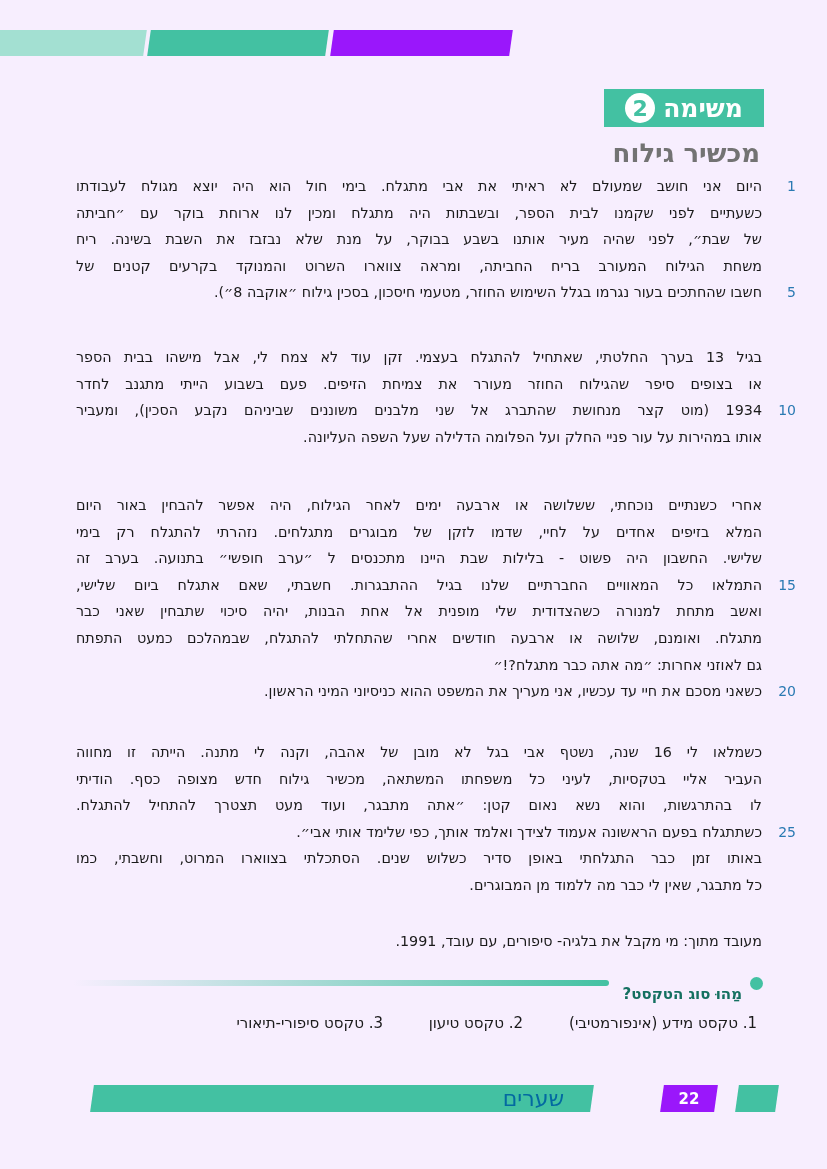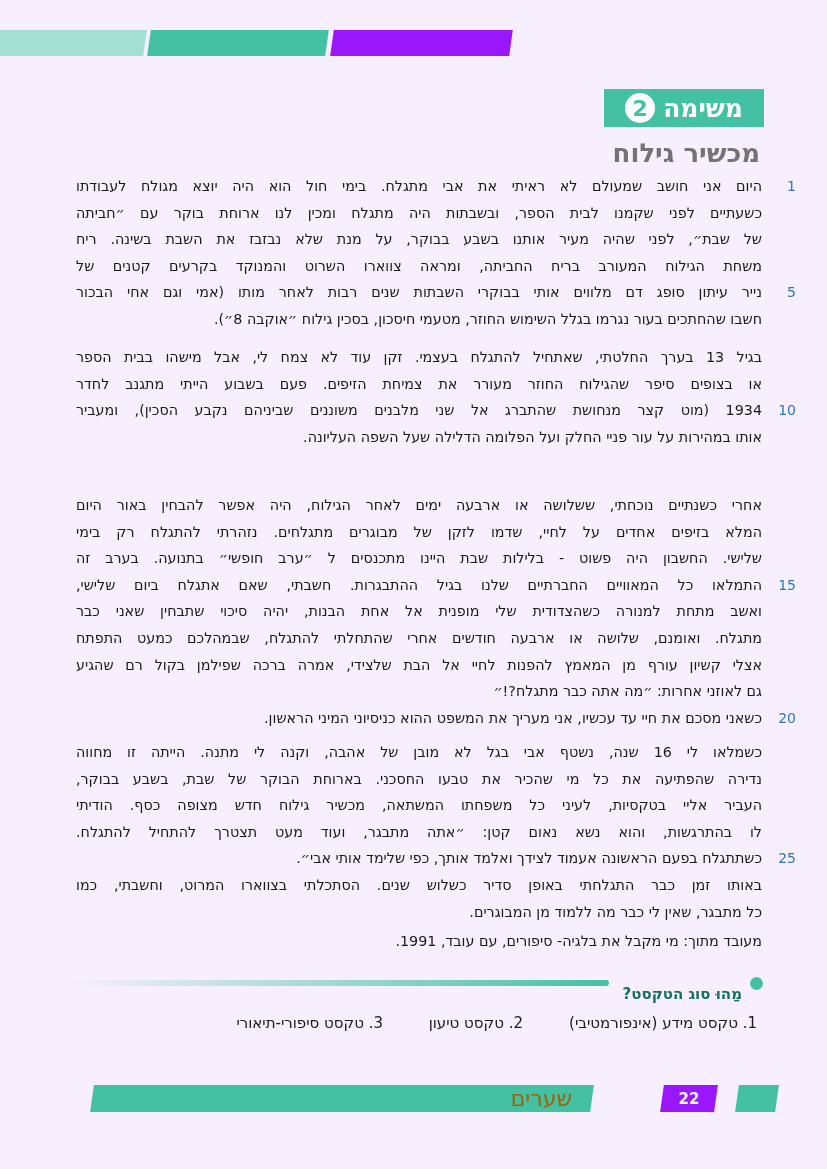--- a/index.html
+++ b/index.html
@@ -67,21 +67,21 @@
     .opt1 { right: 0; margin-left: 8px; }
     .opt2 { right: 234px; }
     .opt3 { right: 374px; }
 
     .footer { position: absolute; top: 1085px; left: 0; width: 827px; height: 27px; }
     .fbar { position: absolute; top: 0; height: 27px; transform: skewX(-8deg); }
     .fbar.f1 { left: 92px; width: 500px; background: #43c1a2; }
     .fbar.f2 { left: 662px; width: 54px; background: #9a17fb; }
     .fbar.f3 { left: 737px; width: 40px; background: #43c1a2; }
     .brand { position: absolute; left: 92px; width: 500px; top: 0; height: 27px; direction: rtl;
-      display: flex; align-items: center; color: #a16207; font-size: 22px; padding-right: 20px; box-sizing: border-box; }
+      display: flex; align-items: center; color: #0369a1; font-size: 22px; padding-right: 28px; box-sizing: border-box; }
     .pnum { position: absolute; left: 662px; width: 54px; top: 0; height: 27px; color: #fff; font-weight: bold;
       font-size: 15px; display: flex; align-items: center; justify-content: center; border-radius: 9px; }
   </style>
 </head>
 <body>
 
 <div class="top-bars">
   <div class="bar b1"></div>
   <div class="bar b2"></div>
   <div class="bar b3"></div>
@@ -91,46 +91,44 @@
   <span class="task-label">משימה</span>
   <span class="task-num">2</span>
 </div>
 <div class="page-title">מכשיר גילוח</div>
 
 <div class="text-block para1">
   <div class="line"><span class="lnum">1</span><span>היום אני חושב שמעולם לא ראיתי את אבי מתגלח. בימי חול הוא היה יוצא מגולח לעבודתו</span></div>
   <div class="line"><span>כשעתיים לפני שקמנו לבית הספר, ובשבתות היה מתגלח ומכין לנו ארוחת בוקר עם ״חביתה</span></div>
   <div class="line"><span>של שבת״, לפני שהיה מעיר אותנו בשבע בבוקר, על מנת שלא נבזבז את השבת בשינה. ריח</span></div>
   <div class="line"><span>משחת הגילוח המעורב בריח החביתה, ומראה צווארו השרוט והמנוקד בקרעים קטנים של</span></div>
-  <div class="line"><span class="lnum">5</span><span>נייר עיתון סופג דם מלווים אותי בבוקרי השבתות שנים רבות לאחר מותו (אמי וגם אחי הבכור</span></div>
+  <div class="line"><span class="lnum">5</span></div>
   <div class="line last"><span>חשבו שהחתכים בעור נגרמו בגלל השימוש החוזר, מטעמי חיסכון, בסכין גילוח ״אוקבה 8״).</span></div>
 </div>
 
 <div class="text-block para2">
   <div class="line"><span>בגיל 13 בערך החלטתי, שאתחיל להתגלח בעצמי. זקן עוד לא צמח לי, אבל מישהו בבית הספר</span></div>
   <div class="line"><span>או בצופים סיפר שהגילוח החוזר מעורר את צמיחת הזיפים. פעם בשבוע הייתי מתגנב לחדר</span></div>
   <div class="line"><span class="lnum">10</span><span>1934 (מוט קצר מנחושת שהתברג אל שני מלבנים משוננים שביניהם נקבע הסכין), ומעביר</span></div>
   <div class="line last"><span>אותו במהירות על עור פניי החלק ועל הפלומה הדלילה שעל השפה העליונה.</span></div>
 </div>
 
 <div class="text-block para3">
   <div class="line"><span>אחרי כשנתיים נוכחתי, ששלושה או ארבעה ימים לאחר הגילוח, היה אפשר להבחין באור היום</span></div>
   <div class="line"><span>המלא בזיפים אחדים על לחיי, שדמו לזקן של מבוגרים מתגלחים. נזהרתי להתגלח רק בימי</span></div>
   <div class="line"><span>שלישי. החשבון היה פשוט - בלילות שבת היינו מתכנסים ל ״ערב חופשי״ בתנועה. בערב זה</span></div>
   <div class="line"><span class="lnum">15</span><span>התמלאו כל המאוויים החברתיים שלנו בגיל ההתבגרות. חשבתי, שאם אתגלח ביום שלישי,</span></div>
   <div class="line"><span>ואשב מתחת למנורה כשהצדודית שלי מופנית אל אחת הבנות, יהיה סיכוי שתבחין שאני כבר</span></div>
   <div class="line"><span>מתגלח. ואומנם, שלושה או ארבעה חודשים אחרי שהתחלתי להתגלח, שבמהלכם כמעט התפתח</span></div>
-  <div class="line"><span>אצלי קשיון עורף מן המאמץ להפנות לחיי אל הבת שלצידי, אמרה ברכה שפילמן בקול רם שהגיע</span></div>
   <div class="line last"><span>גם לאוזני אחרות: ״מה אתה כבר מתגלח?!״</span></div>
   <div class="line last"><span class="lnum">20</span><span>כשאני מסכם את חיי עד עכשיו, אני מעריך את המשפט ההוא כניסיוני המיני הראשון.</span></div>
 </div>
 
 <div class="text-block para4">
   <div class="line"><span>כשמלאו לי 16 שנה, נשטף אבי בגל לא מובן של אהבה, וקנה לי מתנה. הייתה זו מחווה</span></div>
-  <div class="line"><span>נדירה שהפתיעה את כל מי שהכיר את טבעו החסכני. בארוחת הבוקר של שבת, בשבע בבוקר,</span></div>
   <div class="line"><span>העביר אליי בטקסיות, לעיני כל משפחתו המשתאה, מכשיר גילוח חדש מצופה כסף. הודיתי</span></div>
   <div class="line"><span>לו בהתרגשות, והוא נשא נאום קטן: ״אתה מתבגר, ועוד מעט תצטרך להתחיל להתגלח.</span></div>
   <div class="line last"><span class="lnum">25</span><span>כשתתגלח בפעם הראשונה אעמוד לצידך ואלמד אותך, כפי שלימד אותי אבי״.</span></div>
   <div class="line"><span>באותו זמן כבר התגלחתי באופן סדיר כשלוש שנים. הסתכלתי בצווארו המרוט, וחשבתי, כמו</span></div>
   <div class="line last"><span>כל מתבגר, שאין לי כבר מה ללמוד מן המבוגרים.</span></div>
 </div>
 
 <div class="text-block source">
   <div class="line last">מעובד מתוך: מי מקבל את בלגיה- סיפורים, עם עובד, 1991.</div>
 </div>

